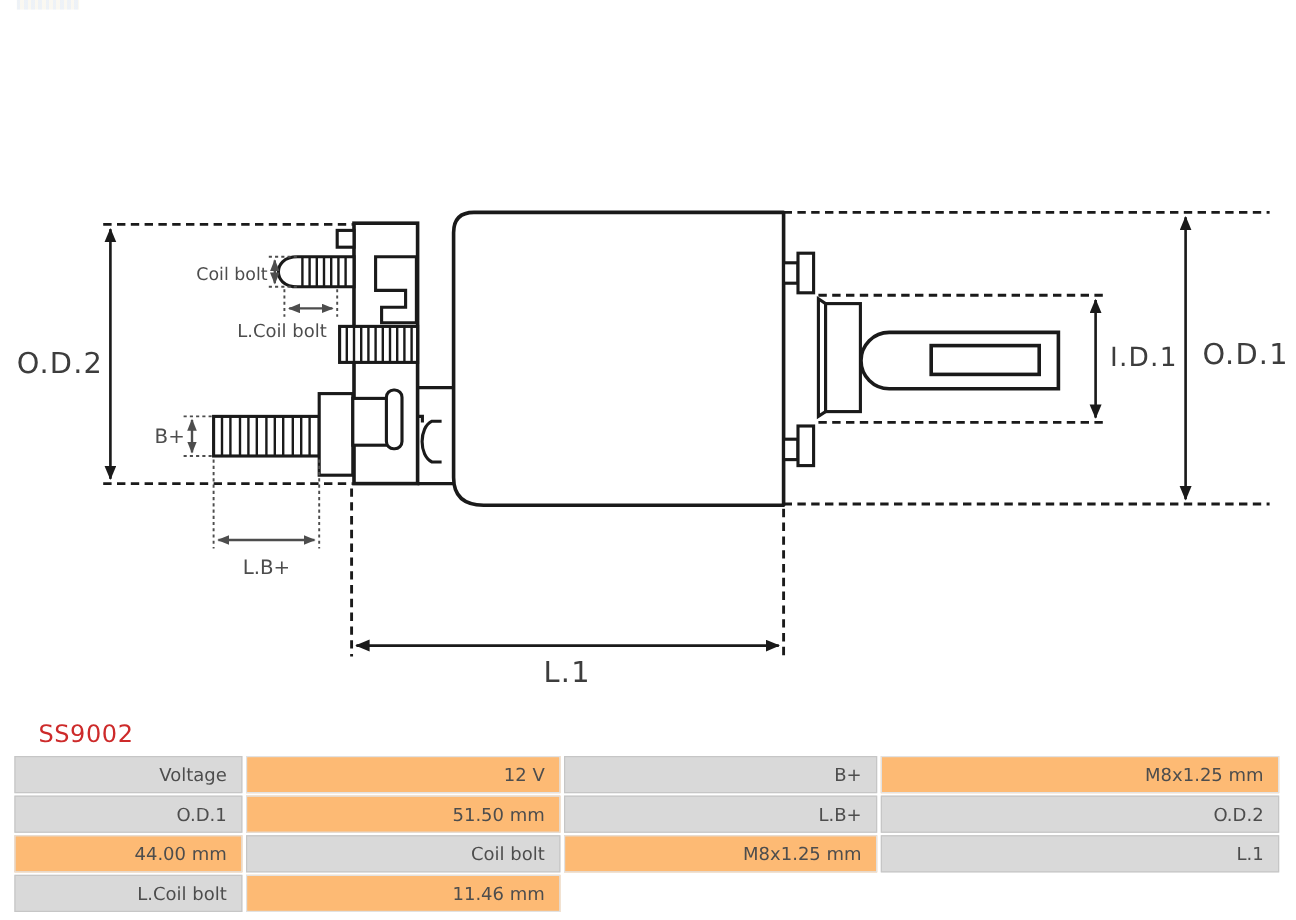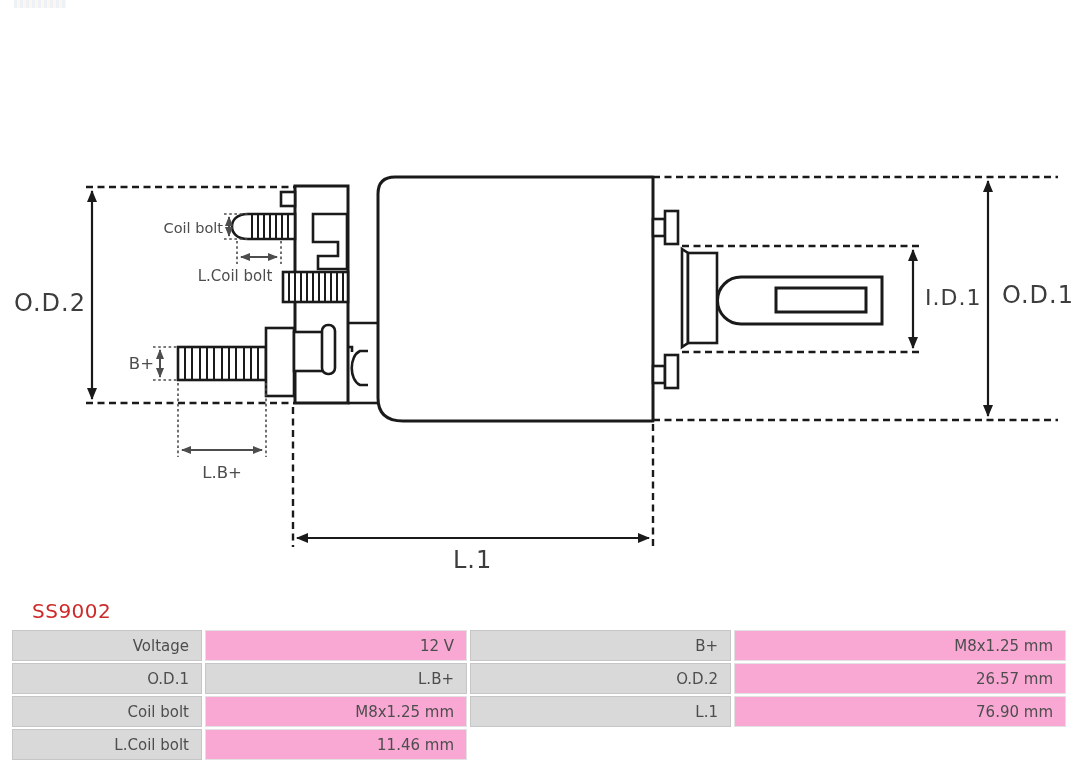--- a/index.html
+++ b/index.html
@@ -14,21 +14,21 @@
   .sm-label{font-size:15px;fill:#4d4d4d;}
   .xs-label{font-size:14.5px;fill:#4d4d4d;}
   .part-code{position:absolute;left:12px;top:599px;font-size:20px;line-height:24px;
     color:#cd2a2a;letter-spacing:.5px;margin-left:20px;}
   .spec-table{position:absolute;left:12px;top:630px;width:1054px;
     display:grid;grid-template-columns:190px 262px 261px 332px;
     column-gap:3px;row-gap:2px;}
   .cell{height:29px;display:flex;align-items:center;justify-content:flex-end;
     padding-right:12px;font-size:15px;color:#4d4d4d;}
   .cell.label{background:#d9d9d9;border:1px solid #c6c6c6;}
-  .cell.value{background:#f9a8d4;border:1px solid #e2e2e2;}
+  .cell.value{background:#fdba74;border:1px solid #e2e2e2;}
 </style>
 </head>
 <body>
 
 <div class="artifact"></div>
 
 <div class="diagram-wrap">
 <svg width="1080" height="595" viewBox="0 0 1080 595" xmlns="http://www.w3.org/2000/svg">
   <defs>
     <marker id="ah-b" markerUnits="userSpaceOnUse" markerWidth="13" markerHeight="11" refX="11" refY="5" orient="auto-start-reverse">
@@ -167,24 +167,24 @@
 
 <div class="part-code">SS9002</div>
 
 <div class="spec-table">
   <div class="cell label">Voltage</div>
   <div class="cell value">12 V</div>
   <div class="cell label">B+</div>
   <div class="cell value">M8x1.25 mm</div>
 
   <div class="cell label">O.D.1</div>
+  <div class="cell value">51.50 mm</div>
   <div class="cell label">L.B+</div>
 
   <div class="cell label">O.D.2</div>
-  <div class="cell value">26.57 mm</div>
+  <div class="cell value">44.00 mm</div>
   <div class="cell label">Coil bolt</div>
   <div class="cell value">M8x1.25 mm</div>
 
   <div class="cell label">L.1</div>
-  <div class="cell value">76.90 mm</div>
   <div class="cell label">L.Coil bolt</div>
   <div class="cell value">11.46 mm</div>
 </div>
 
 </body></html>

